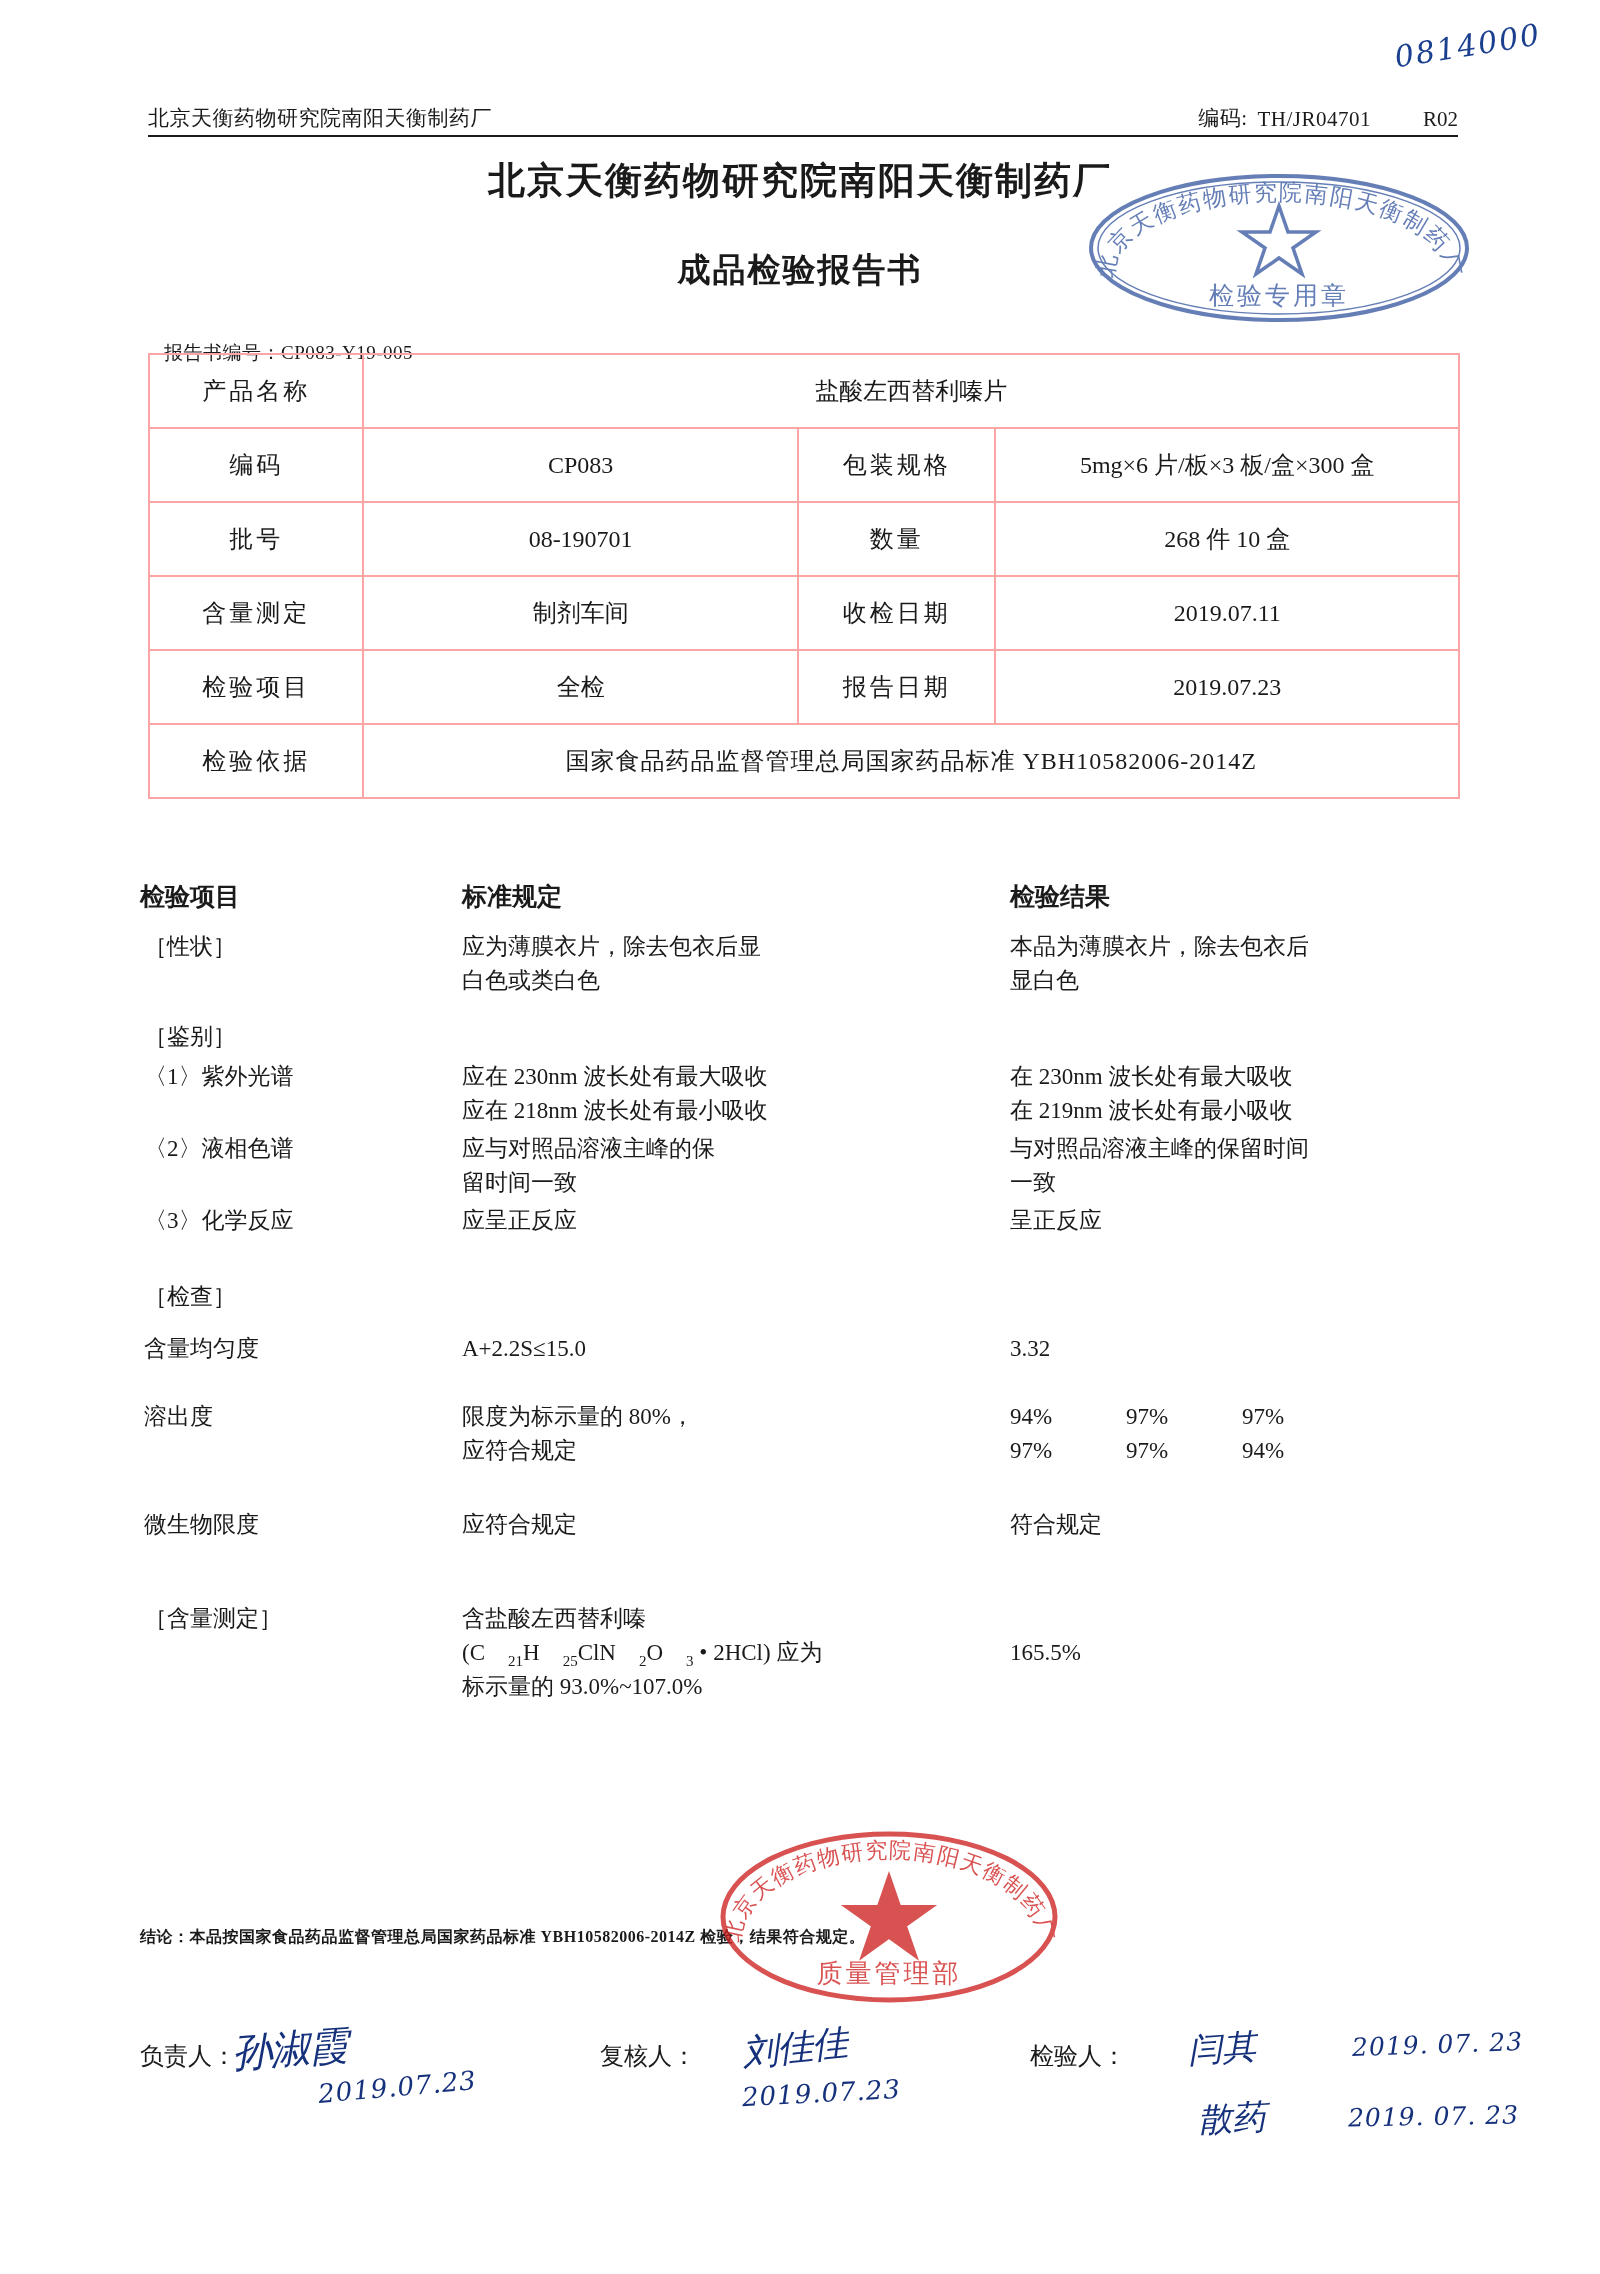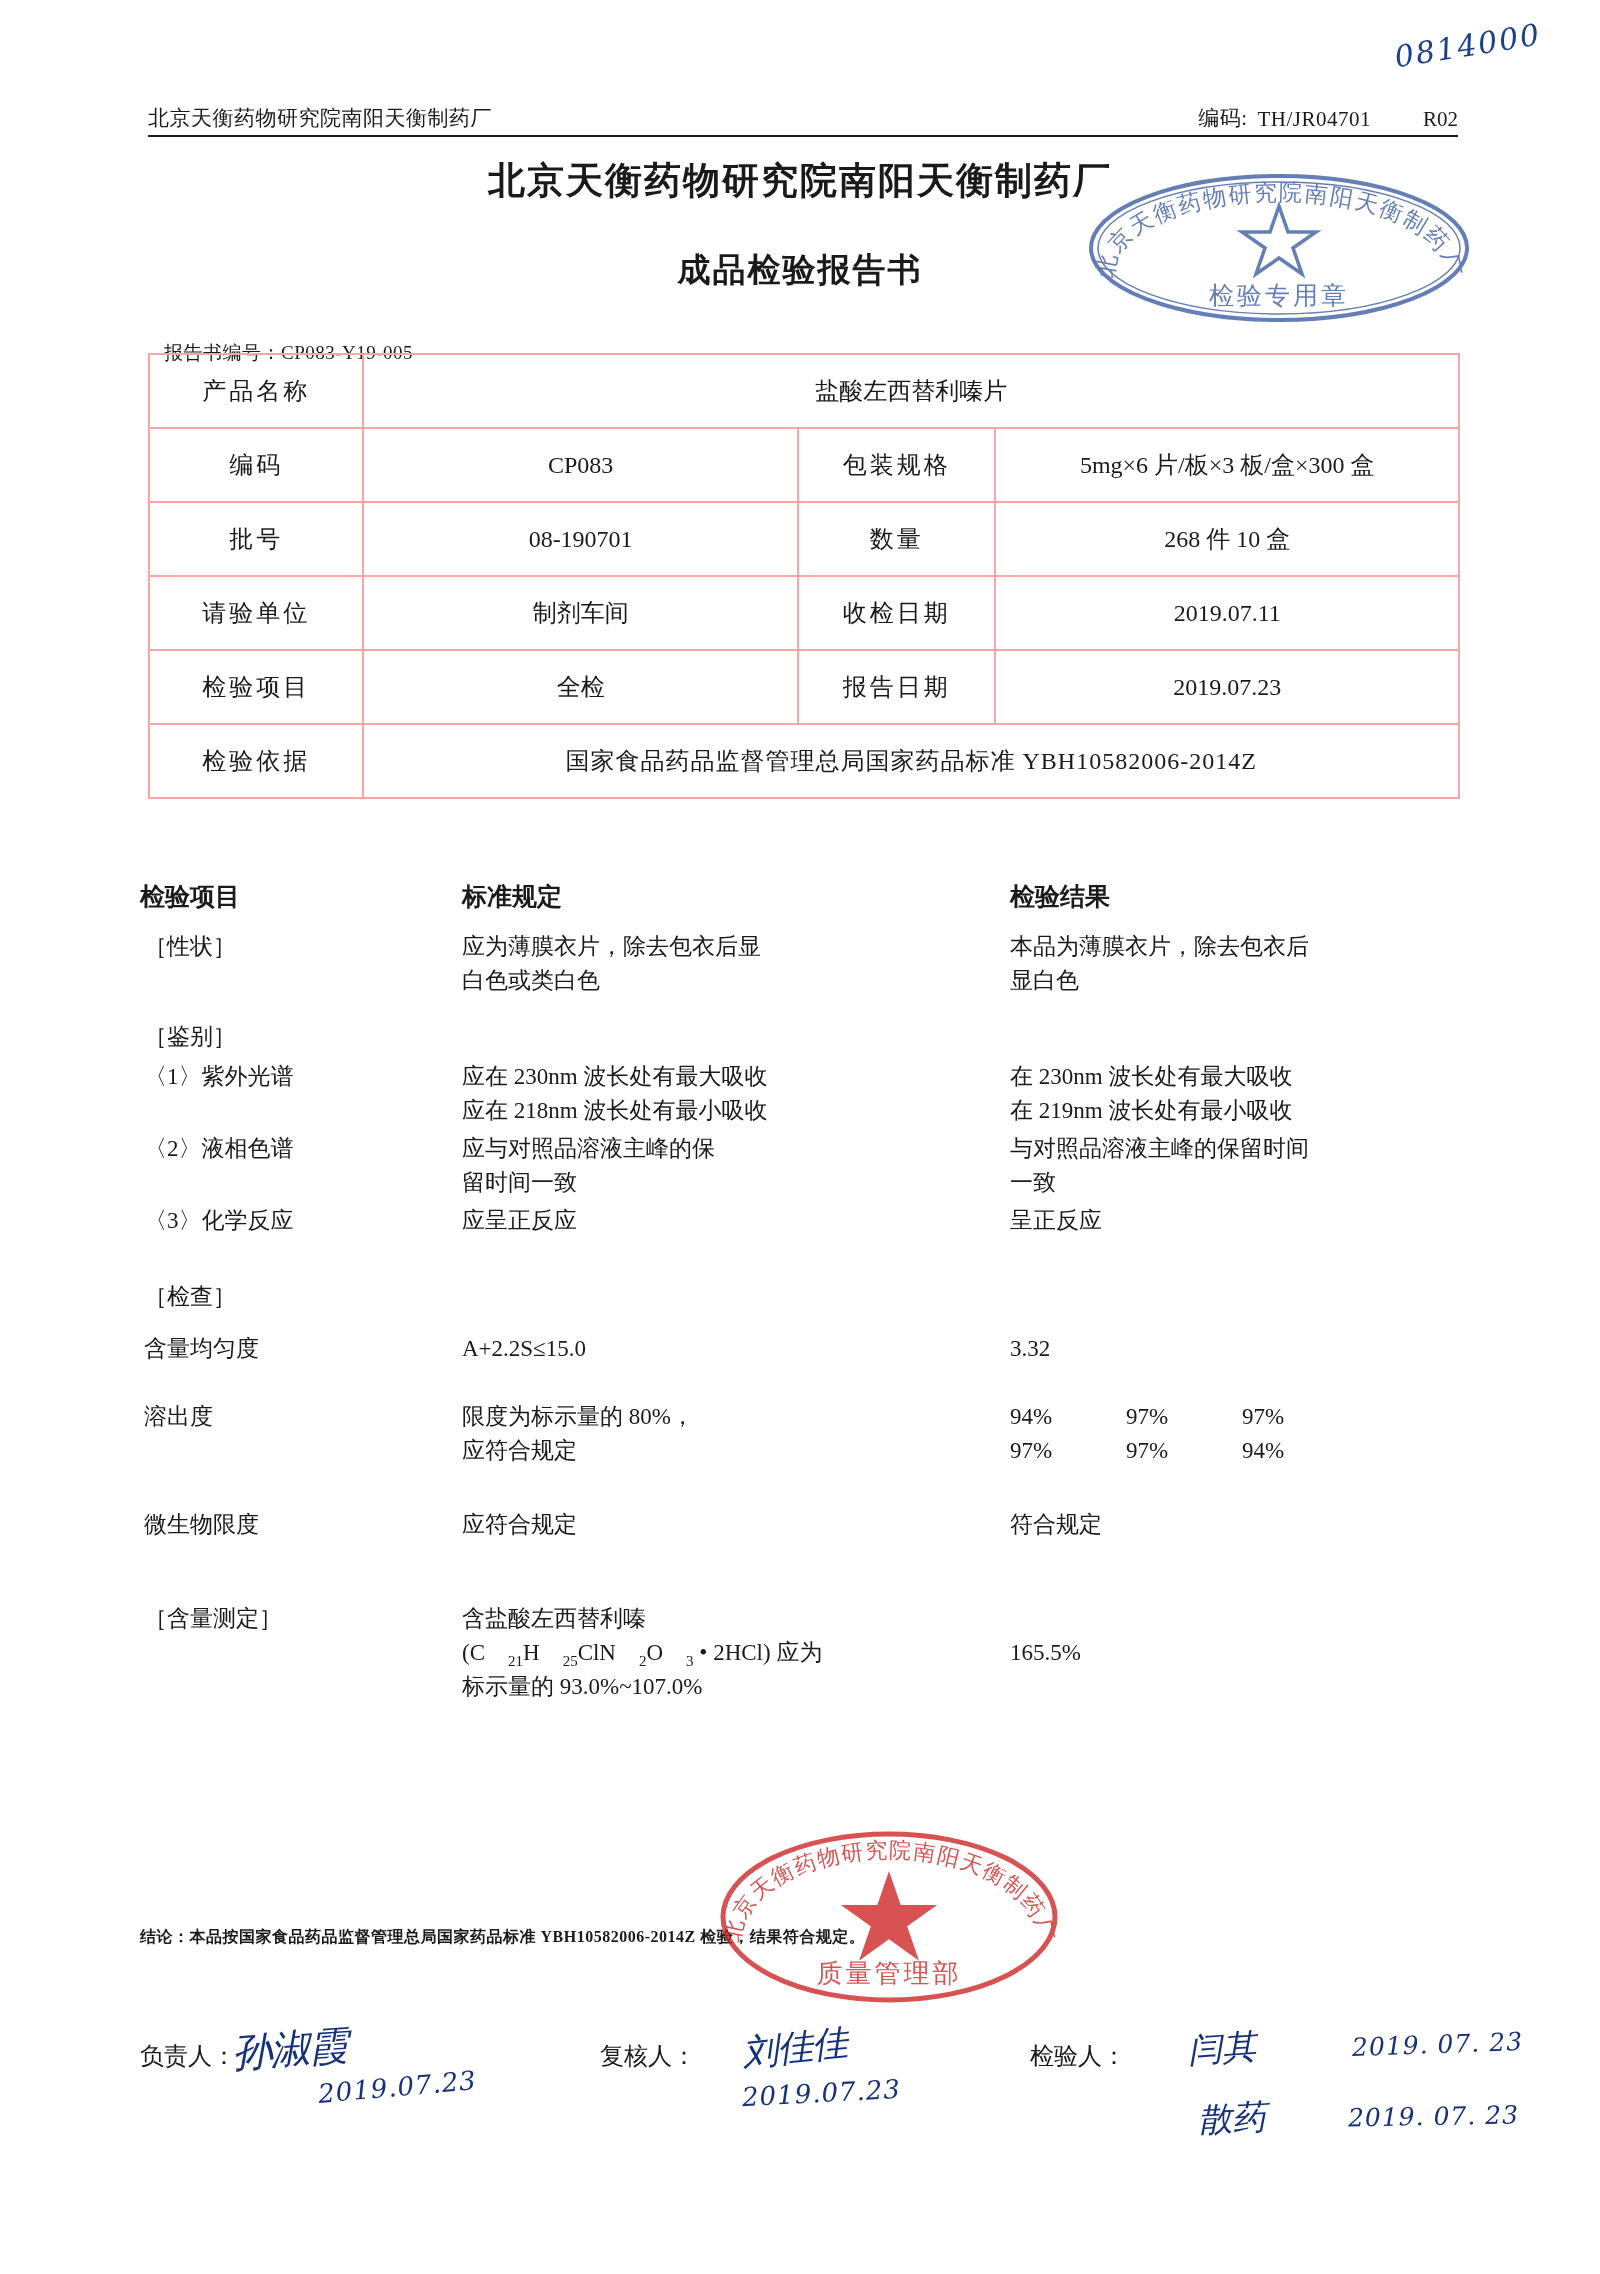--- a/index.html
+++ b/index.html
@@ -303,21 +303,21 @@
       <td class="c-label2">包装规格</td>
       <td class="c-val2 nowrap">5mg×6 片/板×3 板/盒×300 盒</td>
     </tr>
     <tr>
       <td class="c-label">批号</td>
       <td class="c-val1">08-190701</td>
       <td class="c-label2">数量</td>
       <td class="c-val2">268 件 10 盒</td>
     </tr>
     <tr>
-      <td class="c-label">请验单位</td>
+      <td class="c-label">含量测定</td>
       <td class="c-val1">制剂车间</td>
       <td class="c-label2">收检日期</td>
       <td class="c-val2">2019.07.11</td>
     </tr>
     <tr>
       <td class="c-label">检验项目</td>
       <td class="c-val1">全检</td>
       <td class="c-label2">报告日期</td>
       <td class="c-val2">2019.07.23</td>
     </tr>

